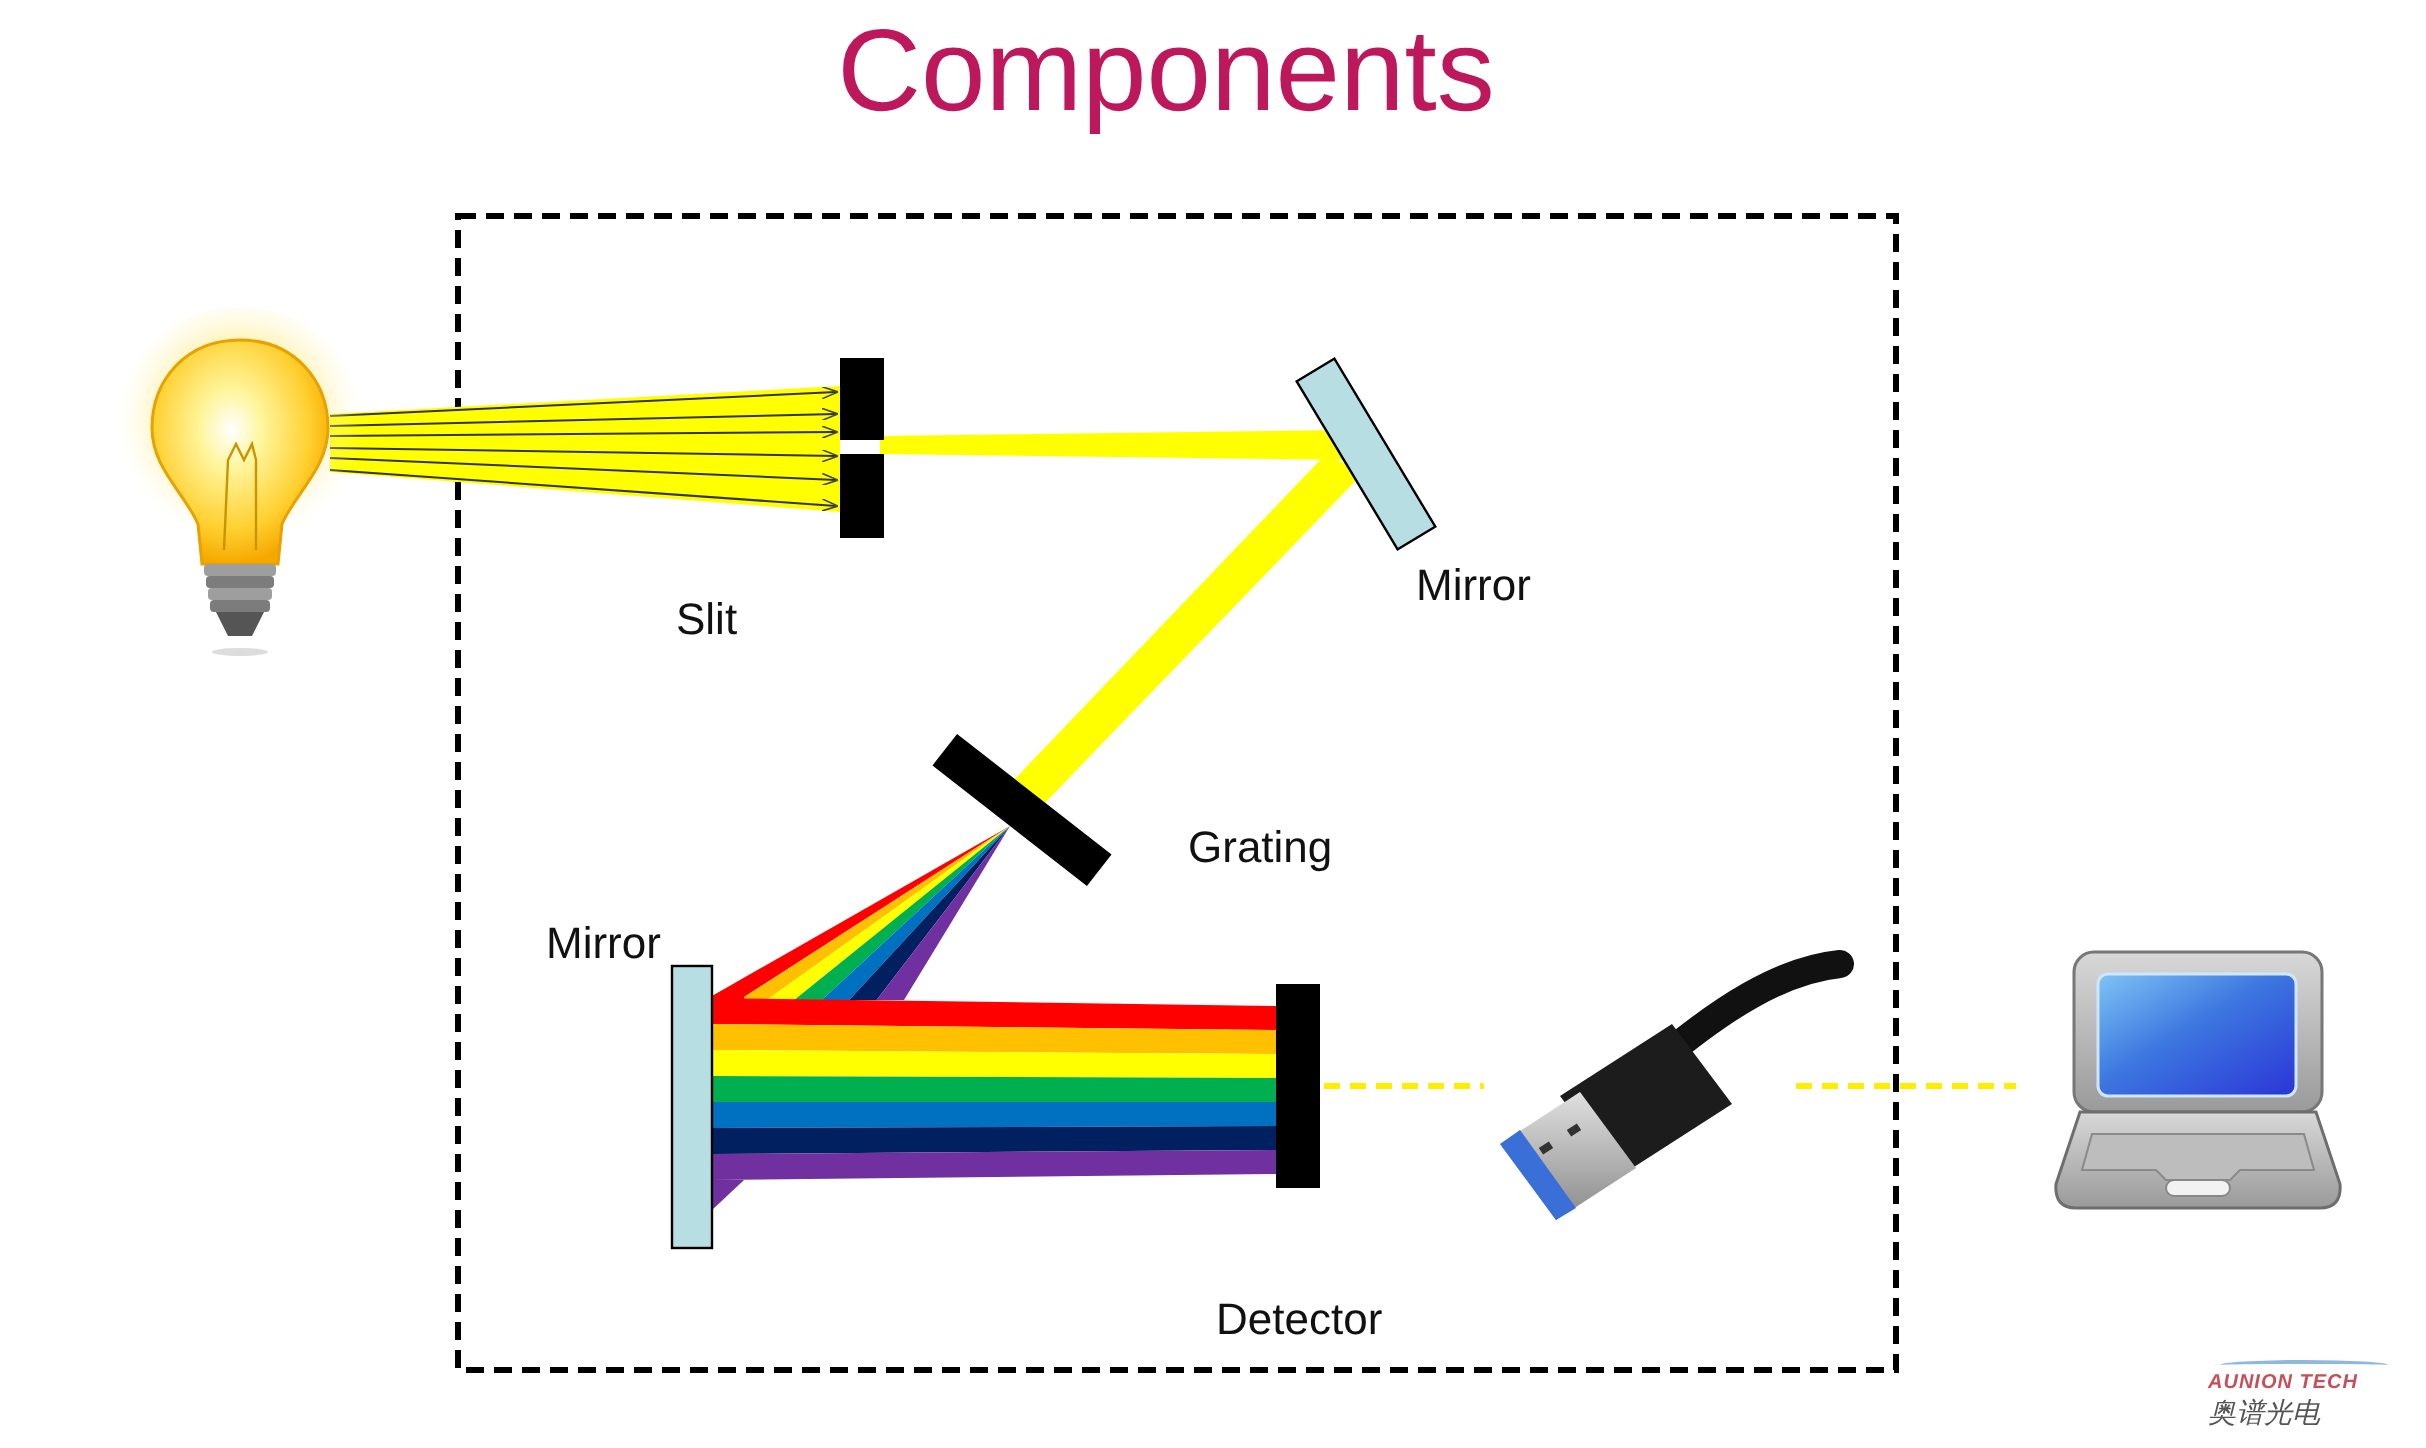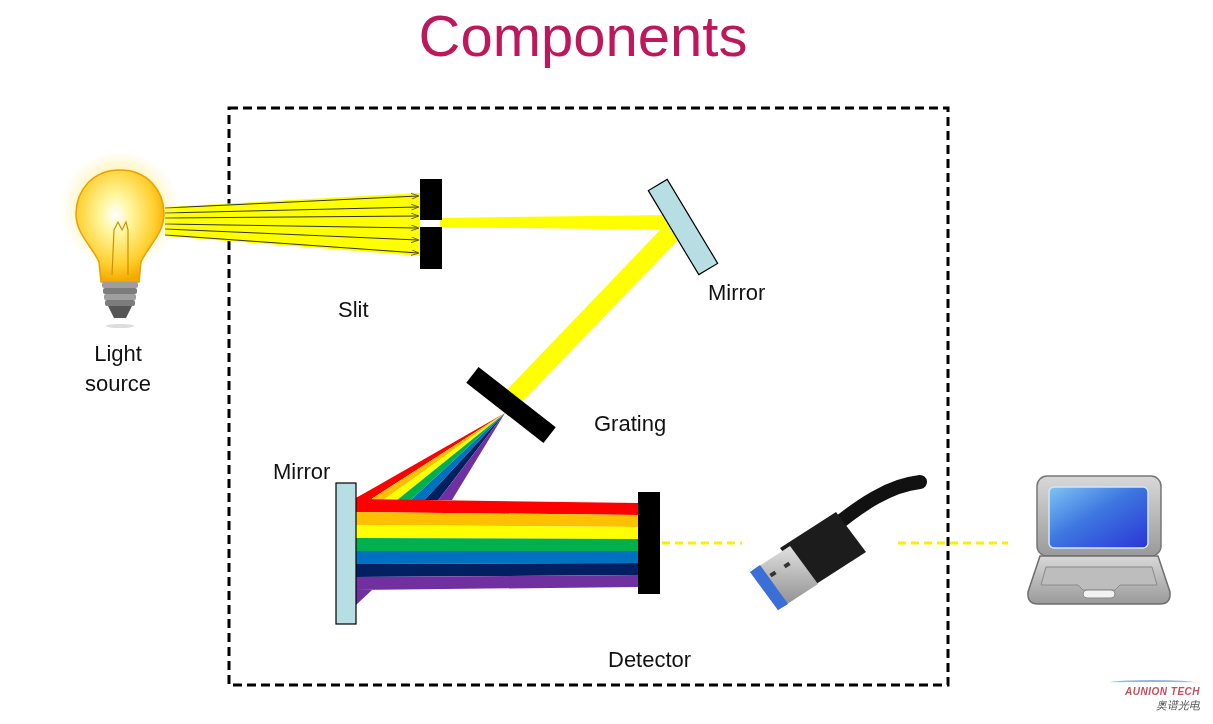--- a/index.html
+++ b/index.html
@@ -1,23 +1,23 @@
 <!DOCTYPE html>
 <html><head>
 <meta charset="utf-8">
 <style>
   html, body { margin:0; padding:0; background:#ffffff; }
   body { width:1213px; height:724px; position:relative; overflow:hidden; font-family:"Liberation Sans", sans-serif; }
   #stage { position:absolute; left:0; top:0; width:1213px; height:724px; }
   .title { position:absolute; left:0; width:1166px; top:2px; text-align:center; font-size:58px; color:#be185d; }
   .lbl { position:absolute; font-size:22px; color:#111; line-height:30px; }
   .lbl-c { text-align:center; }
-  .logo { position:absolute; left:1104px; top:680px; width:96px; height:40px; text-align:right; }
+  .logo { position:absolute; left:1104px; top:680px; width:96px; height:40px; text-align:left; }
   .logo .en { font-size:10px; font-style:italic; font-weight:bold; color:#c6505a; letter-spacing:0.5px; }
-  .logo .cn { font-size:11px; font-style:italic; color:#555; margin-top:1px; }
+  .logo .cn { font-size:14px; font-style:italic; color:#555; margin-top:1px; }
   .logo .swoosh { height:3px; margin:0 6px 1px 6px; border-top:2px solid #8fb8df; border-radius:50%; }
 </style>
 </head>
 <body>
 
 <div id="stage">
 
   <div class="title">Components</div>
 
   <svg width="1213" height="724" style="position:absolute;left:0;top:0">
@@ -130,24 +130,20 @@
 
     <g>
       <rect x="1037" y="476" width="124" height="80" rx="10" fill="url(#laptopBody)" stroke="#777" stroke-width="1.5"></rect>
       <rect x="1049" y="487" width="99" height="61" rx="5" fill="url(#screenGrad)" stroke="#cfe6ff" stroke-width="1.5"></rect>
       <path d="M1040,556 L1158,556 L1170,592 Q1171,604 1160,604 L1038,604 Q1027,604 1028,592 Z" fill="url(#laptopBody)" stroke="#6e6e6e" stroke-width="1.5"></path>
       <path d="M1046,567 L1152,567 L1157,585 L1120,585 L1115,590 L1083,590 L1078,585 L1041,585 Z" fill="#bdbdbd" stroke="#8a8a8a" stroke-width="1"></path>
       <rect x="1083" y="590" width="32" height="8" rx="4" fill="#f2f2f2" stroke="#888" stroke-width="1"></rect>
     </g>
   </svg>
 
-  <div class="lbl lbl-c" style="left:70px;top:339px;width:96px;">
-    <div>Light</div>
-    <div>source</div>
-  </div>
   <div class="lbl" style="left:338px;top:295px;">Slit</div>
   <div class="lbl" style="left:708px;top:278px;">Mirror</div>
   <div class="lbl" style="left:594px;top:409px;text-align:right;">Grating</div>
   <div class="lbl" style="left:273px;top:457px;">Mirror</div>
   <div class="lbl" style="left:608px;top:645px;">Detector</div>
 
   <div class="logo">
     <div class="swoosh"></div>
     <div class="en">AUNION TECH</div>
     <div class="cn">奥谱光电</div>

